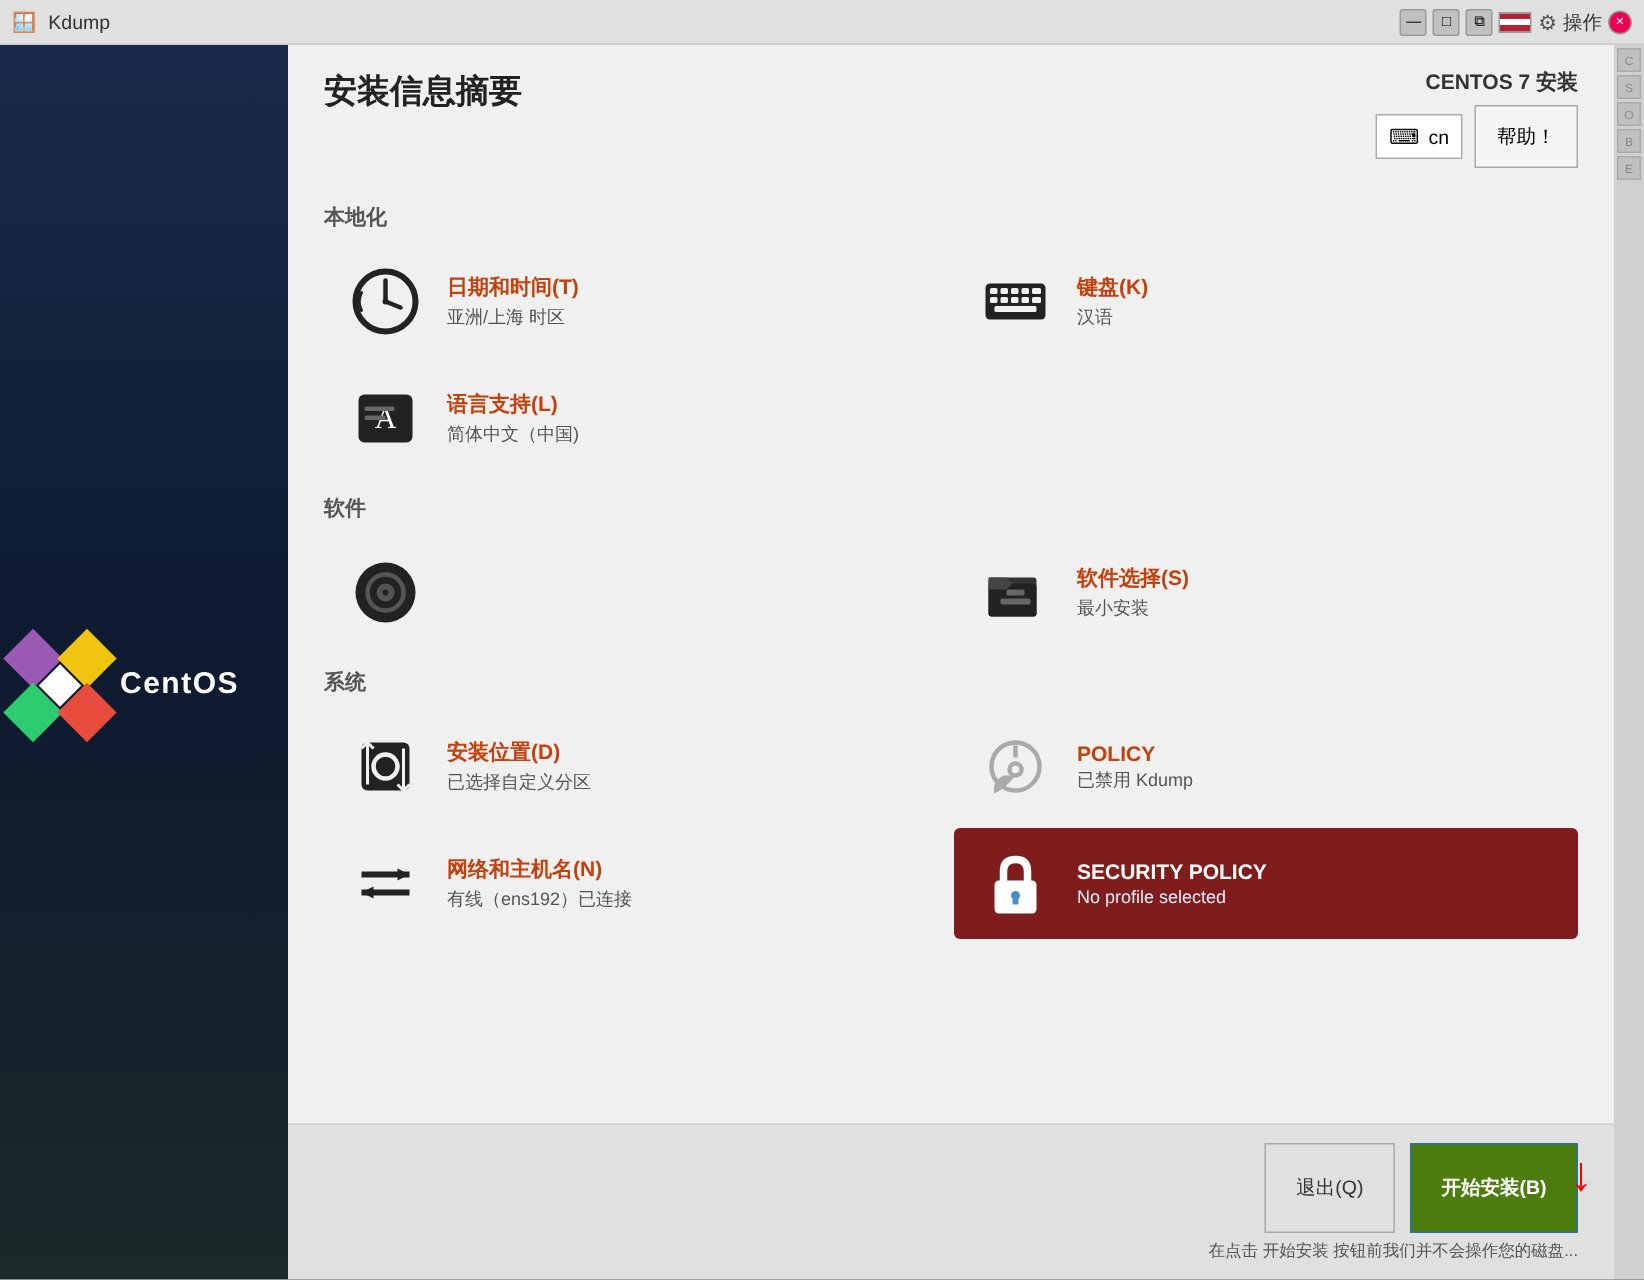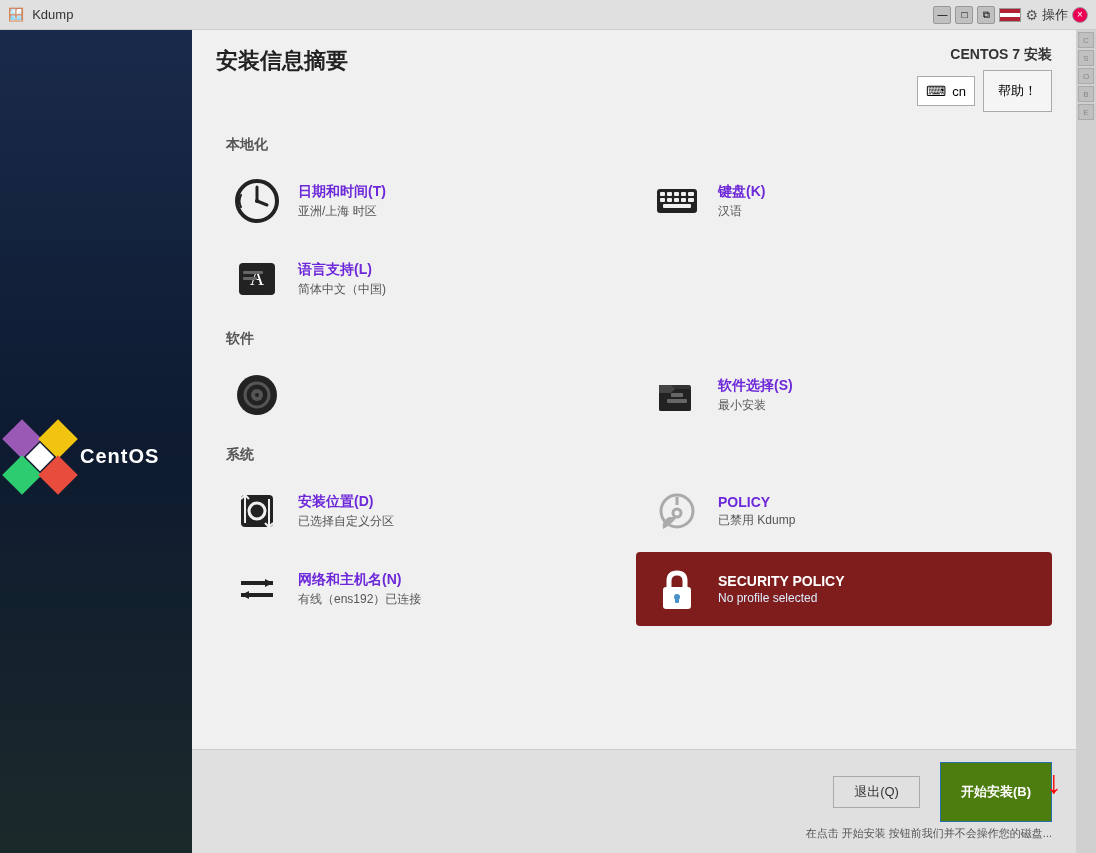--- a/index.html
+++ b/index.html
@@ -144,21 +144,21 @@
     
     .sections {
       flex: 1;
       overflow-y: auto;
       padding: 0 24px 10px 24px;
     }
     .section-label {
       font-size: 14px;
       font-weight: bold;
       color: #555;
-      margin: 14px 0 10px 10px;
+      margin: 14px 0 10px 0;
     }
     .section-grid {
       display: grid;
       grid-template-columns: 1fr 1fr;
       gap: 4px;
     }
     .tile {
       display: flex;
       align-items: center;
       padding: 10px 14px;
@@ -177,21 +177,21 @@
       height: 54px;
       flex-shrink: 0;
       display: flex;
       align-items: center;
       justify-content: center;
     }
     .tile-text { flex: 1; }
     .tile-name {
       font-size: 14px;
       font-weight: bold;
-      color: #6d28d9;
+      color: #c2410c;
       margin-bottom: 2px;
     }
     .tile-name.selected-text { color: white; }
     .tile-sub {
       font-size: 12px;
       color: #555;
     }
     .tile-sub.selected-text { color: #ddeeff; }
 
     
@@ -199,23 +199,22 @@
       background: #e0e0e0;
       border-top: 1px solid #ccc;
       padding: 12px 24px;
       display: flex;
       flex-direction: column;
       align-items: flex-end;
       flex-shrink: 0;
     }
     .footer-buttons {
       display: flex;
-      gap: 20px;
+      gap: 10px;
       margin-bottom: 4px;
-      align-items: center;
     }
     .btn-quit {
       background: #e0e0e0;
       border: 1px solid #aaa;
       padding: 6px 20px;
       font-size: 13px;
       cursor: pointer;
       color: #333;
     }
     .btn-start {

